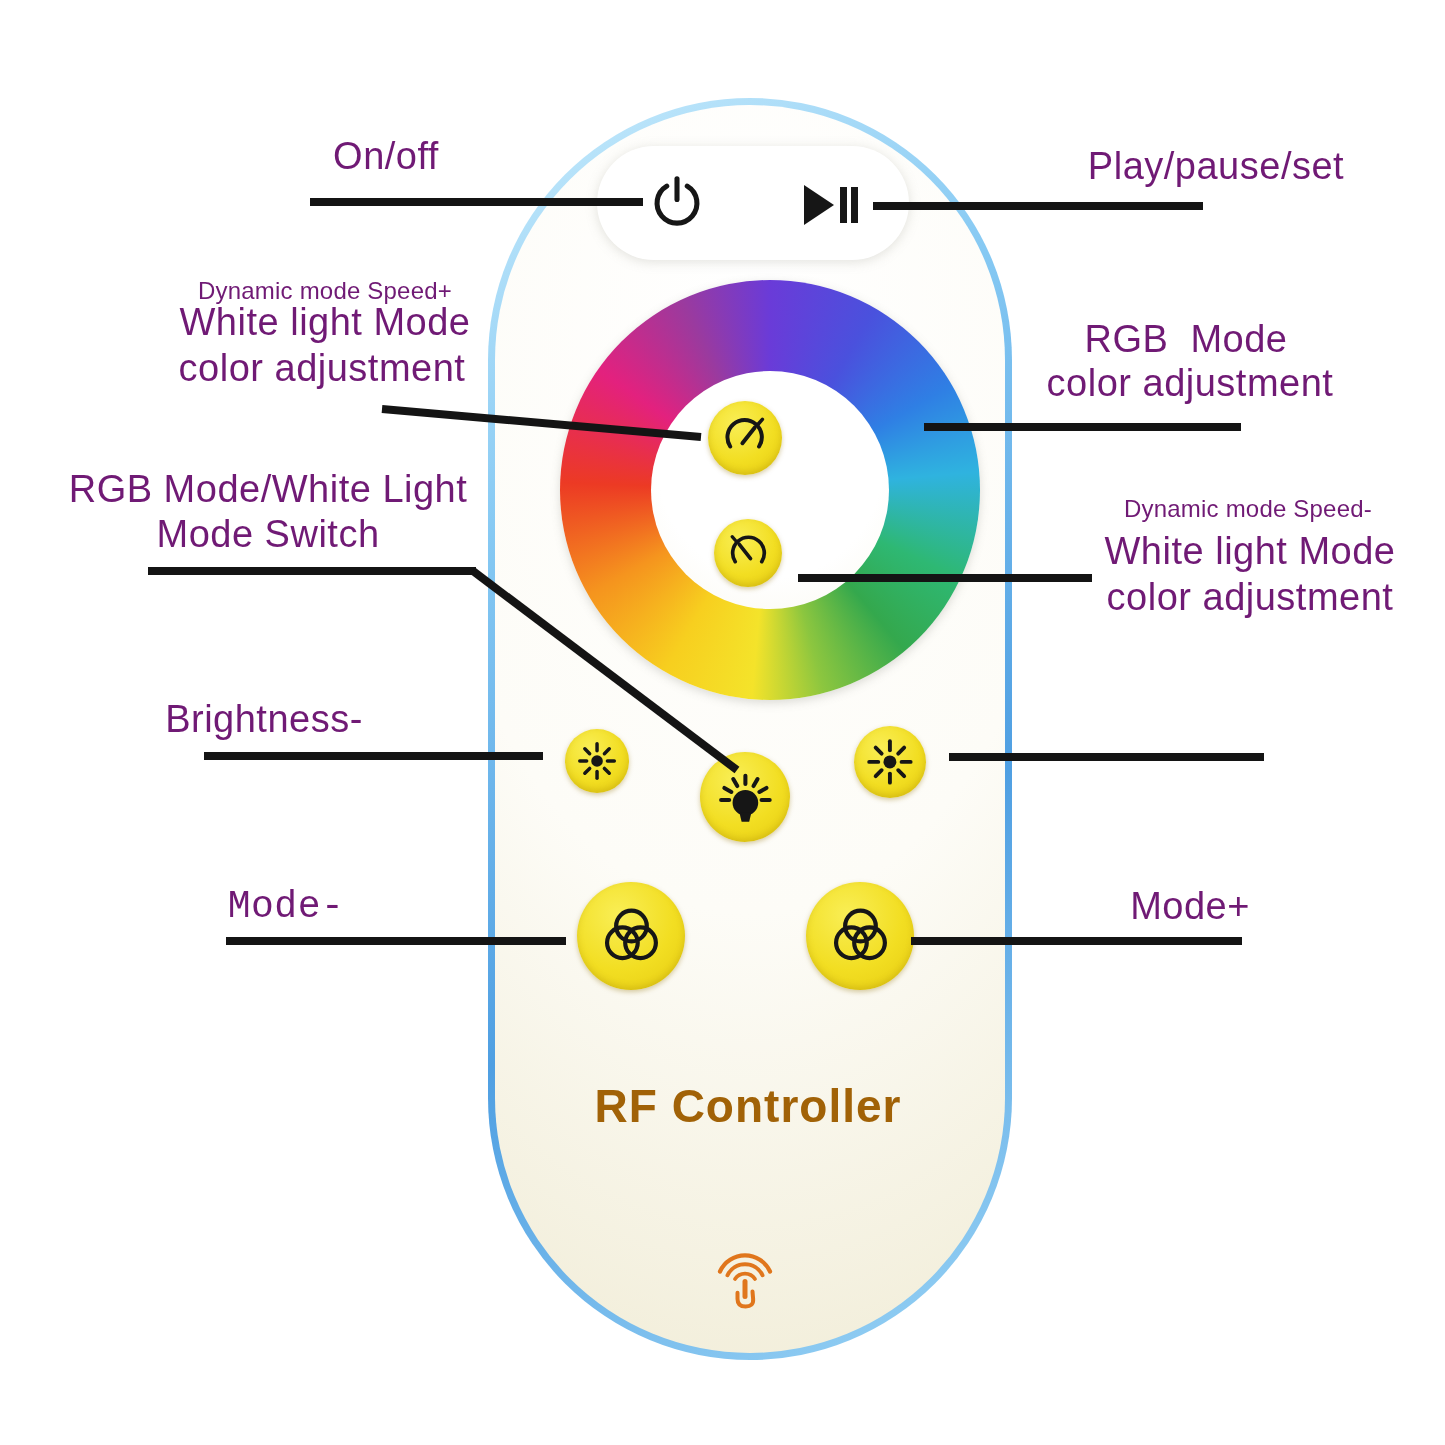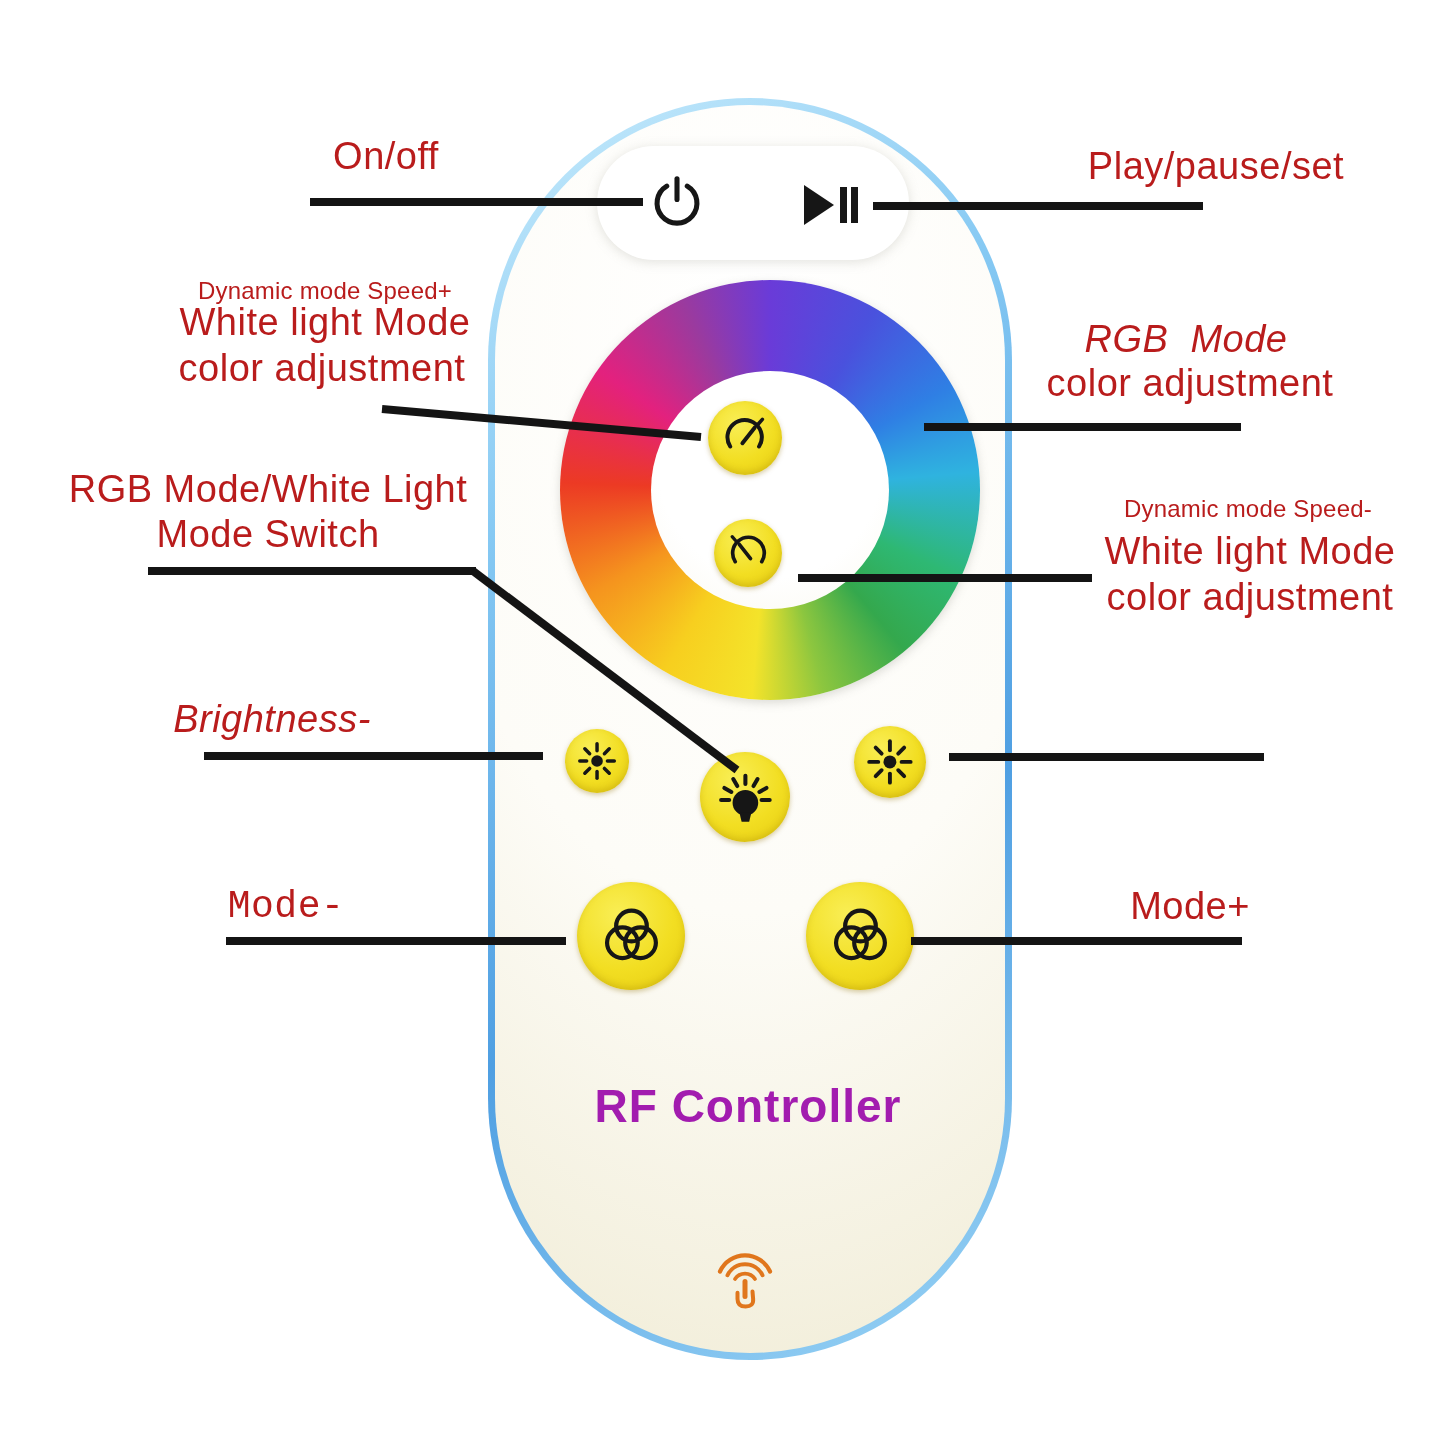--- a/index.html
+++ b/index.html
@@ -2,35 +2,35 @@
 <html><head>
 <meta charset="utf-8">
 <style>
   html,body{margin:0;padding:0;background:#fff;}
   #stage{
     position:relative;width:1445px;height:1445px;background:#ffffff;
     font-family:"Liberation Sans", sans-serif;color:#141414;overflow:hidden;
   }
   
   .ann{position:absolute;transform:translate(-50%,-50%);font-size:38px;
-       white-space:nowrap;letter-spacing:.5px;color:#b91c1c;}
+       white-space:nowrap;letter-spacing:.5px;color:#701a75;}
   .ann.small{font-size:24px;letter-spacing:.2px;}
   .on-off{left:386px;top:156px;}
   .play-set{left:1216px;top:158px;margin-top:8px;}
   .sp-small{left:325px;top:271px;margin-top:20px;}
   .sp-1{left:325px;top:322px;}
   .sp-2{left:322px;top:368px;}
-  .rgb-1{left:1186px;top:339px;white-space:pre;font-style:italic;}
+  .rgb-1{left:1186px;top:339px;white-space:pre;}
   .rgb-2{left:1190px;top:383px;}
   .sw-1{left:268px;top:489px;text-align:right;}
   .sw-2{left:268px;top:534px;}
   .sm-small{left:1248px;top:509px;}
   .sm-1{left:1250px;top:551px;}
   .sm-2{left:1250px;top:597px;}
-  .br-minus{left:272px;top:719px;font-style:italic;}
+  .br-minus{left:264px;top:719px;}
   .br-plus{left:1194px;top:719px;}
   .md-minus{left:286px;top:906px;font-family:Liberation Mono, monospace;}
   .md-plus{left:1190px;top:906px;}
 
   
   .remote-edge{
     position:absolute;left:488px;top:98px;width:524px;height:1262px;
     border-radius:262px;
     background:linear-gradient(150deg,#c9ecfc 0%,#86c9f3 28%,#4f9fe2 62%,#9ad4f5 100%);
   }
@@ -71,21 +71,21 @@
   .mode-a{left:577px;top:882px;width:108px;height:108px;}
   .mode-b{left:806px;top:882px;width:108px;height:108px;}
   .mode-a svg,.mode-b svg{width:62%;height:62%;}
   
   .power{position:absolute;left:648px;top:174px;width:58px;height:58px;cursor:pointer;}
   .playpause{position:absolute;left:800px;top:183px;width:66px;height:44px;cursor:pointer;}
   .power svg,.playpause svg{width:100%;height:100%;}
   
   .rf-label{
     position:absolute;left:748px;top:1106px;transform:translate(-50%,-50%);
-    font-size:46px;font-weight:bold;letter-spacing:1px;color:#a21caf;white-space:nowrap;
+    font-size:46px;font-weight:bold;letter-spacing:1px;color:#a16207;white-space:nowrap;
   }
   .touch{position:absolute;left:703px;top:1234px;width:84px;height:80px;}
   .touch svg{width:100%;height:100%;}
   
   .lines{position:absolute;left:0;top:0;pointer-events:none;}
 </style>
 </head>
 <body>
 
 <div id="stage">

